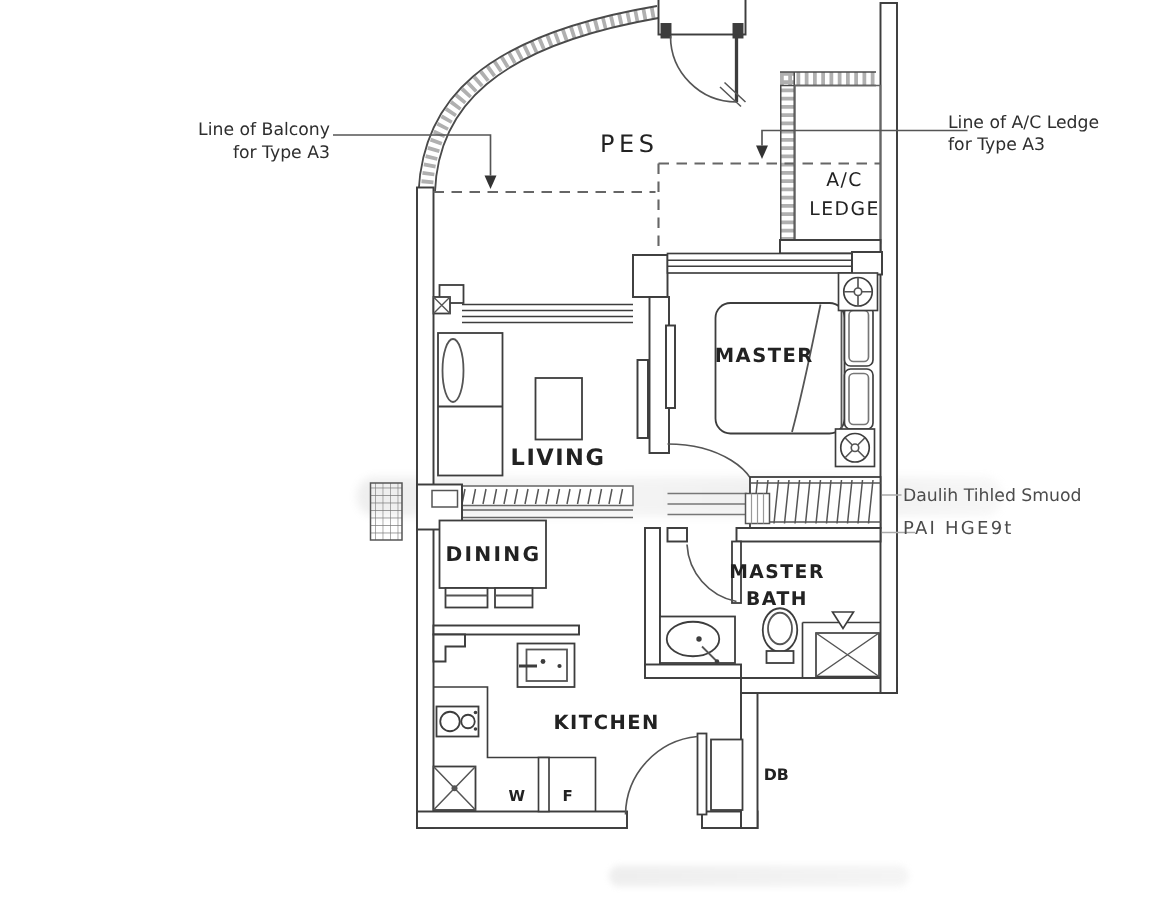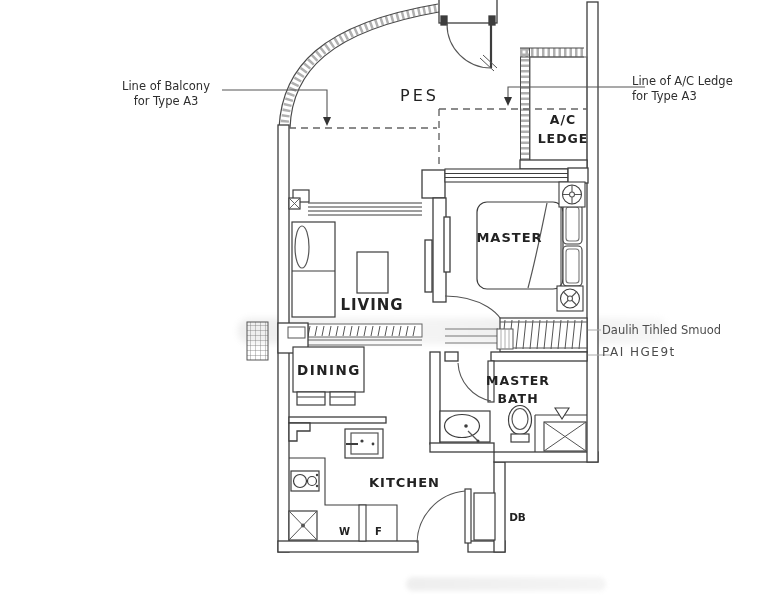--- a/index.html
+++ b/index.html
@@ -225,38 +225,38 @@
       <rect x="511" y="434" width="18" height="8"></rect>
     </g>
     <g fill="#fff" stroke="#3d3d3d" stroke-width="1.1">
       <path d="M535,415 H587 M535,415 V452" fill="none"></path>
       <polygon points="555,408 569,408 562,419"></polygon>
       <rect x="544" y="422" width="42" height="29"></rect>
       <path d="M544,422 l42,29 M586,422 l-42,29" stroke="#555" stroke-width="1"></path>
     </g>
   </svg>
 
-  <div class="lbl note right" style="left:112px;top:79px;width:108px;text-align:center;">
+  <div class="lbl note right" style="left:112px;top:79px;width:108px;">
     <div>Line of Balcony</div>
     <div>for Type A3</div>
   </div>
 
   <div class="lbl note" style="left:632px;top:74px;">
     <div>Line of A/C Ledge</div>
     <div>for Type A3</div>
   </div>
 
   <div class="lbl note blurnote" style="left:602px;top:319px;line-height:22px;">
     <div>Daulih Tihled Smuod</div>
     <div style="letter-spacing:1.5px;font-size:12px;">PAI HGE9t</div>
   </div>
 
   <div class="lbl room" style="left:400px;top:86px;font-size:16px;letter-spacing:3px;font-weight:500;">PES</div>
 
-  <div class="lbl room center" style="left:532px;top:110px;width:62px;font-size:12.5px;line-height:19px;font-weight:700;">
+  <div class="lbl room center" style="left:532px;top:110px;width:62px;font-size:12.5px;line-height:19px;font-weight:400;">
     <div>A/C</div>
     <div>LEDGE</div>
   </div>
 
   <div class="lbl room center" style="left:452px;top:228px;width:115px;font-size:13px;line-height:19px;">
     <div>MASTER</div>
   </div>
 
   <div class="lbl room center" style="left:340px;top:296px;width:64px;font-size:15px;">LIVING</div>
 

